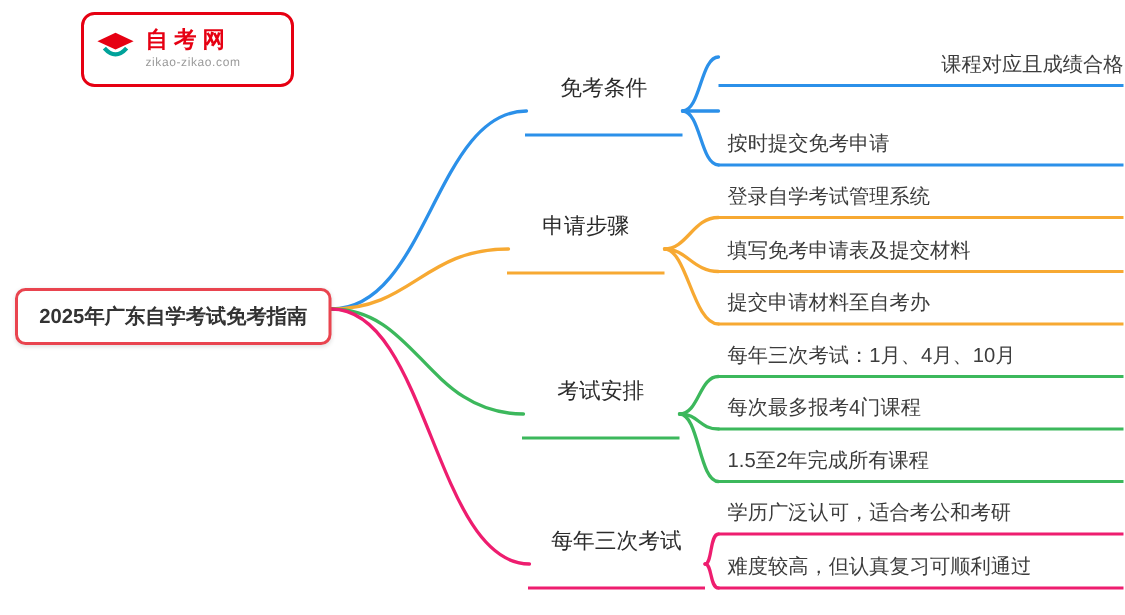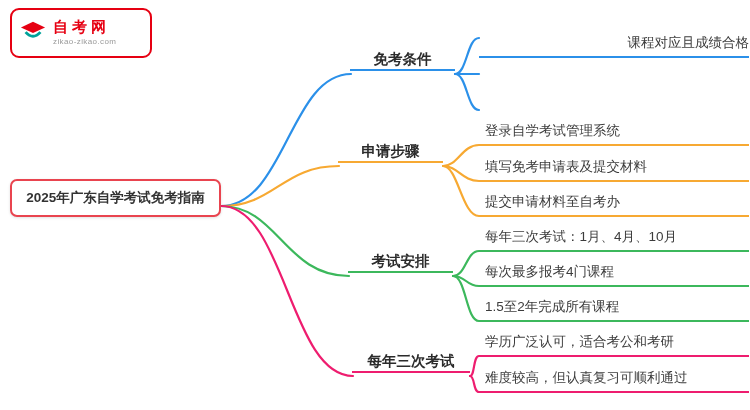--- a/index.html
+++ b/index.html
@@ -44,45 +44,45 @@
     color: #e60012;
   }
   .logo-domain {
     font-size: 8px;
     color: #9a9a9a;
     letter-spacing: 0.4px;
     margin-top: 3px;
   }
   .root-node {
     position: absolute;
-    left: 10px; top: 179px;
+    left: 10px; top: 192px;
     width: 211px; height: 38px;
     box-sizing: border-box;
     border: 2px solid #0c4a6e;
     border-radius: 7px;
     background: #fff;
     box-shadow: 0 1px 3px rgba(0,0,0,0.12);
     display: flex;
     align-items: center;
     justify-content: center;
     font-size: 13.5px;
     font-weight: bold;
     color: #333333;
     z-index: 1;
     white-space: nowrap;
   }
   .branch-label {
     position: absolute;
     box-sizing: content-box;
     line-height: 20px;
-    padding-bottom: 0;
+    padding-bottom: 20px;
     border-bottom: 2px solid;
     text-align: center;
     font-size: 14.5px;
-    font-weight: bold;
+    font-weight: normal;
     color: #2b2b2b;
     z-index: 1;
     white-space: nowrap;
   }
   .leaf-node {
     position: absolute;
     left: 479px;
     width: 264px;
     box-sizing: content-box;
     line-height: 18px;
@@ -116,39 +116,40 @@
     <path d="M443,166 C458,166 462,216 479,216" style="stroke: rgb(247, 169, 50);"></path>
 
     <path d="M453,276 C466,276 466,251 479,251" style="stroke: rgb(60, 184, 92);"></path>
     <path d="M453,276 C466,276 466,286 479,286" style="stroke: rgb(60, 184, 92);"></path>
     <path d="M453,276 C466,276 466,321 479,321" style="stroke: rgb(60, 184, 92);"></path>
 
     <path d="M470,376 C475,376 473,356 479,356" style="stroke: rgb(238, 29, 111);"></path>
     <path d="M470,376 C475,376 473,392 479,392" style="stroke: rgb(238, 29, 111);"></path>
   </svg>
 
-  <div class="logo-box" style="border-color: rgb(230, 0, 18);">
+  <div class="logo-box" style="border-color: rgb(230, 0, 18); margin-left: 44px;">
     <svg width="26" height="26" viewBox="0 0 28 26">
       <polygon points="14,1 27,7 14,13 1,7" style="fill: rgb(230, 0, 18);"></polygon>
       <path d="M6 12 Q14 21 22 12" stroke-width="3" fill="none" style="stroke: rgb(0, 162, 154);"></path>
     </svg>
     <div class="logo-text-col">
       <span class="logo-name" style="color: rgb(230, 0, 18);">自考网</span>
       <span class="logo-domain">zikao-zikao.com</span>
     </div>
   </div>
 
   <div class="root-node" style="border-color: rgb(233, 68, 79);">2025年广东自学考试免考指南</div>
 
   <div class="branch-label" style="left: 350px; top: 49px; width: 105px; border-bottom-color: rgb(43, 144, 233);">免考条件</div>
   <div class="branch-label" style="left: 338px; top: 141px; width: 105px; border-bottom-color: rgb(247, 169, 50);">申请步骤</div>
   <div class="branch-label" style="left: 348px; top: 251px; width: 105px; border-bottom-color: rgb(60, 184, 92);">考试安排</div>
   <div class="branch-label" style="left: 352px; top: 351px; width: 118px; border-bottom-color: rgb(238, 29, 111);">每年三次考试</div>
 
   <div class="leaf-node" style="top: 34px; border-bottom-color: rgb(43, 144, 233); text-align: right;">课程对应且成绩合格</div>
+  <div class="leaf-node" style="top: 87px; border-bottom-color: rgb(43, 144, 233);">按时提交免考申请</div>
 
   <div class="leaf-node" style="top: 122px; border-bottom-color: rgb(247, 169, 50);">登录自学考试管理系统</div>
   <div class="leaf-node" style="top: 158px; border-bottom-color: rgb(247, 169, 50);">填写免考申请表及提交材料</div>
   <div class="leaf-node" style="top: 193px; border-bottom-color: rgb(247, 169, 50);">提交申请材料至自考办</div>
 
   <div class="leaf-node" style="top: 228px; border-bottom-color: rgb(60, 184, 92);">每年三次考试：1月、4月、10月</div>
   <div class="leaf-node" style="top: 263px; border-bottom-color: rgb(60, 184, 92);">每次最多报考4门课程</div>
   <div class="leaf-node" style="top: 298px; border-bottom-color: rgb(60, 184, 92);">1.5至2年完成所有课程</div>
 
   <div class="leaf-node" style="top: 369px; border-bottom-color: rgb(238, 29, 111);">难度较高，但认真复习可顺利通过</div>

